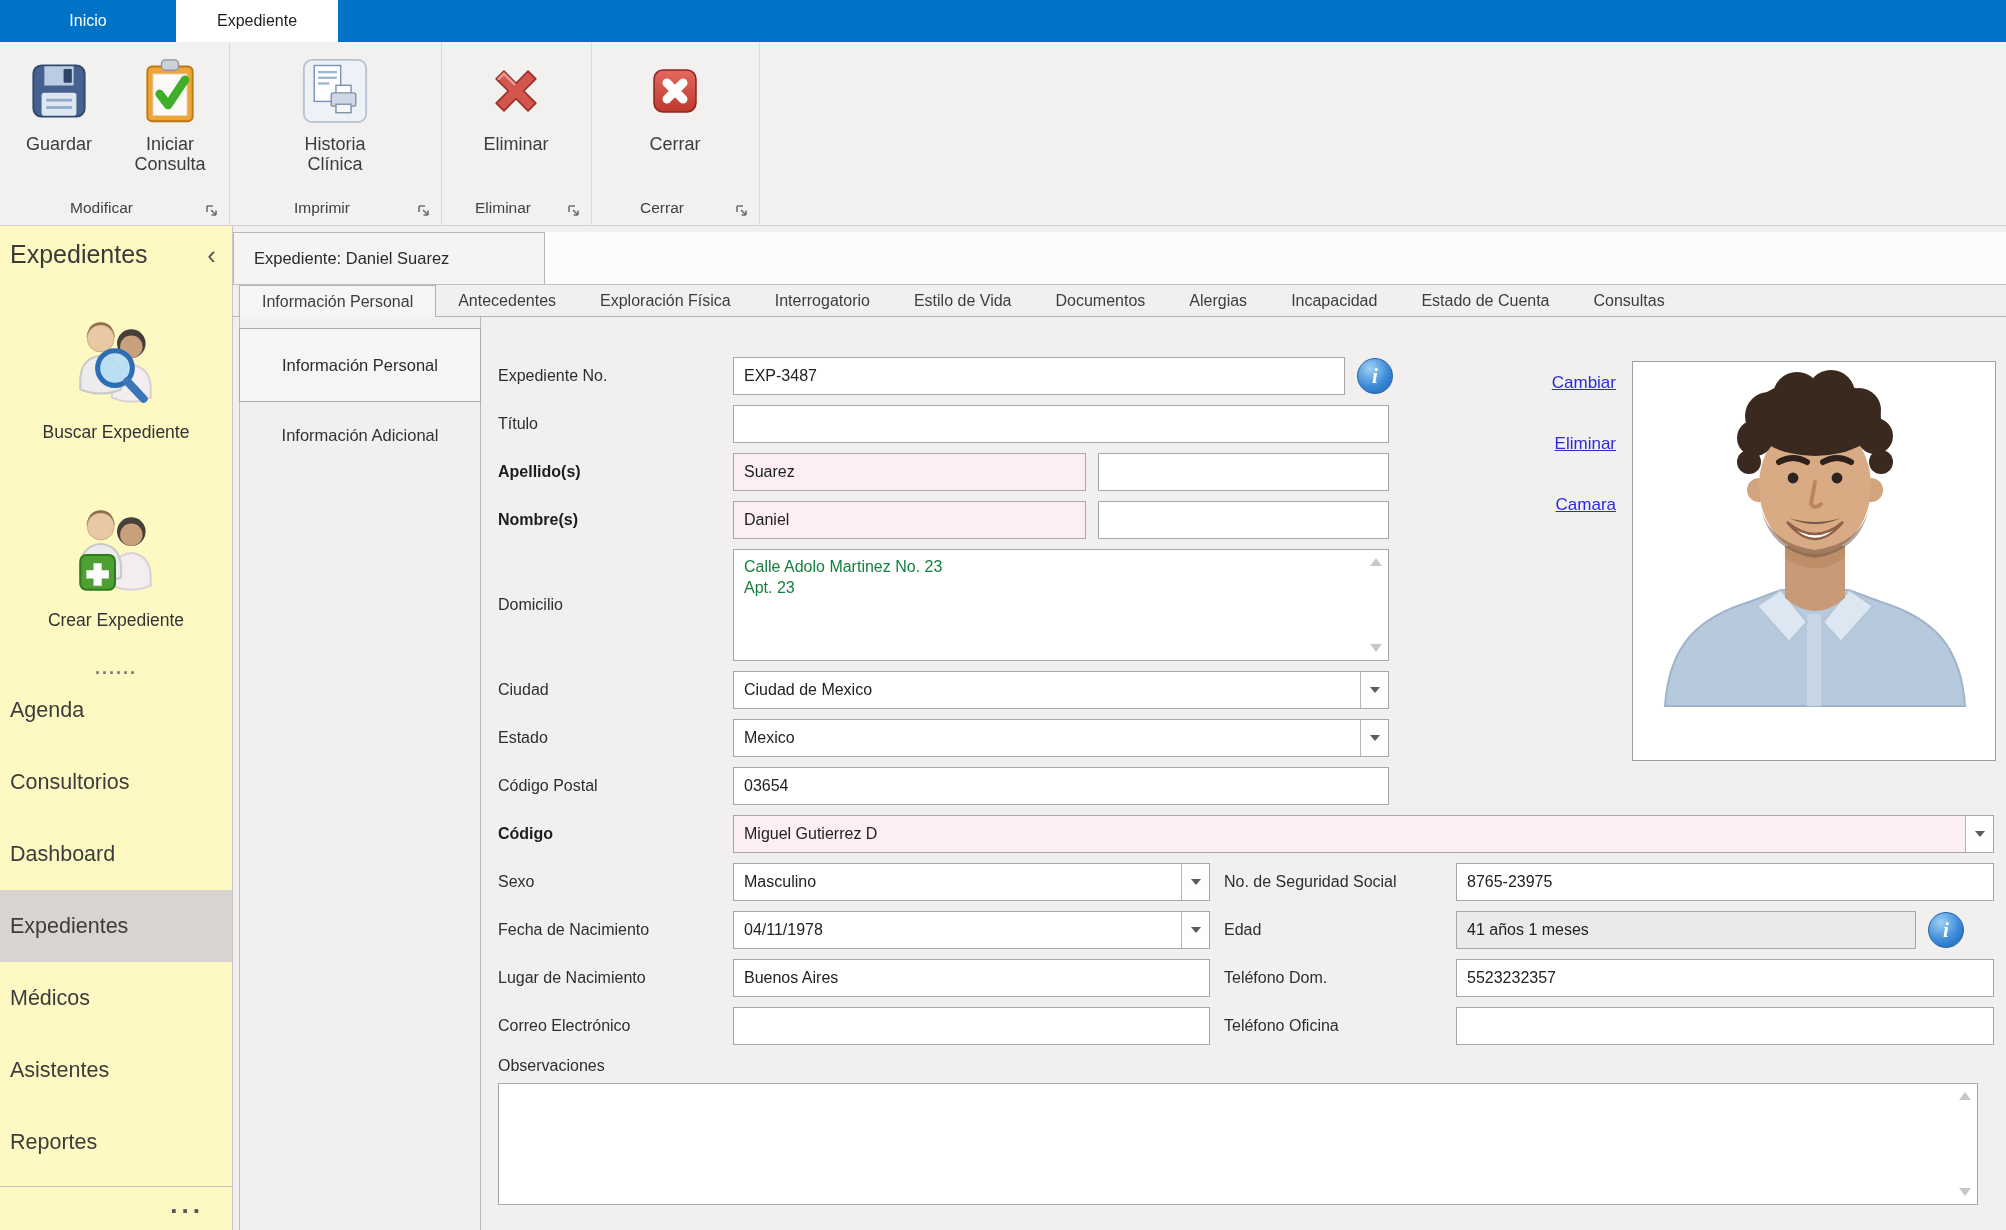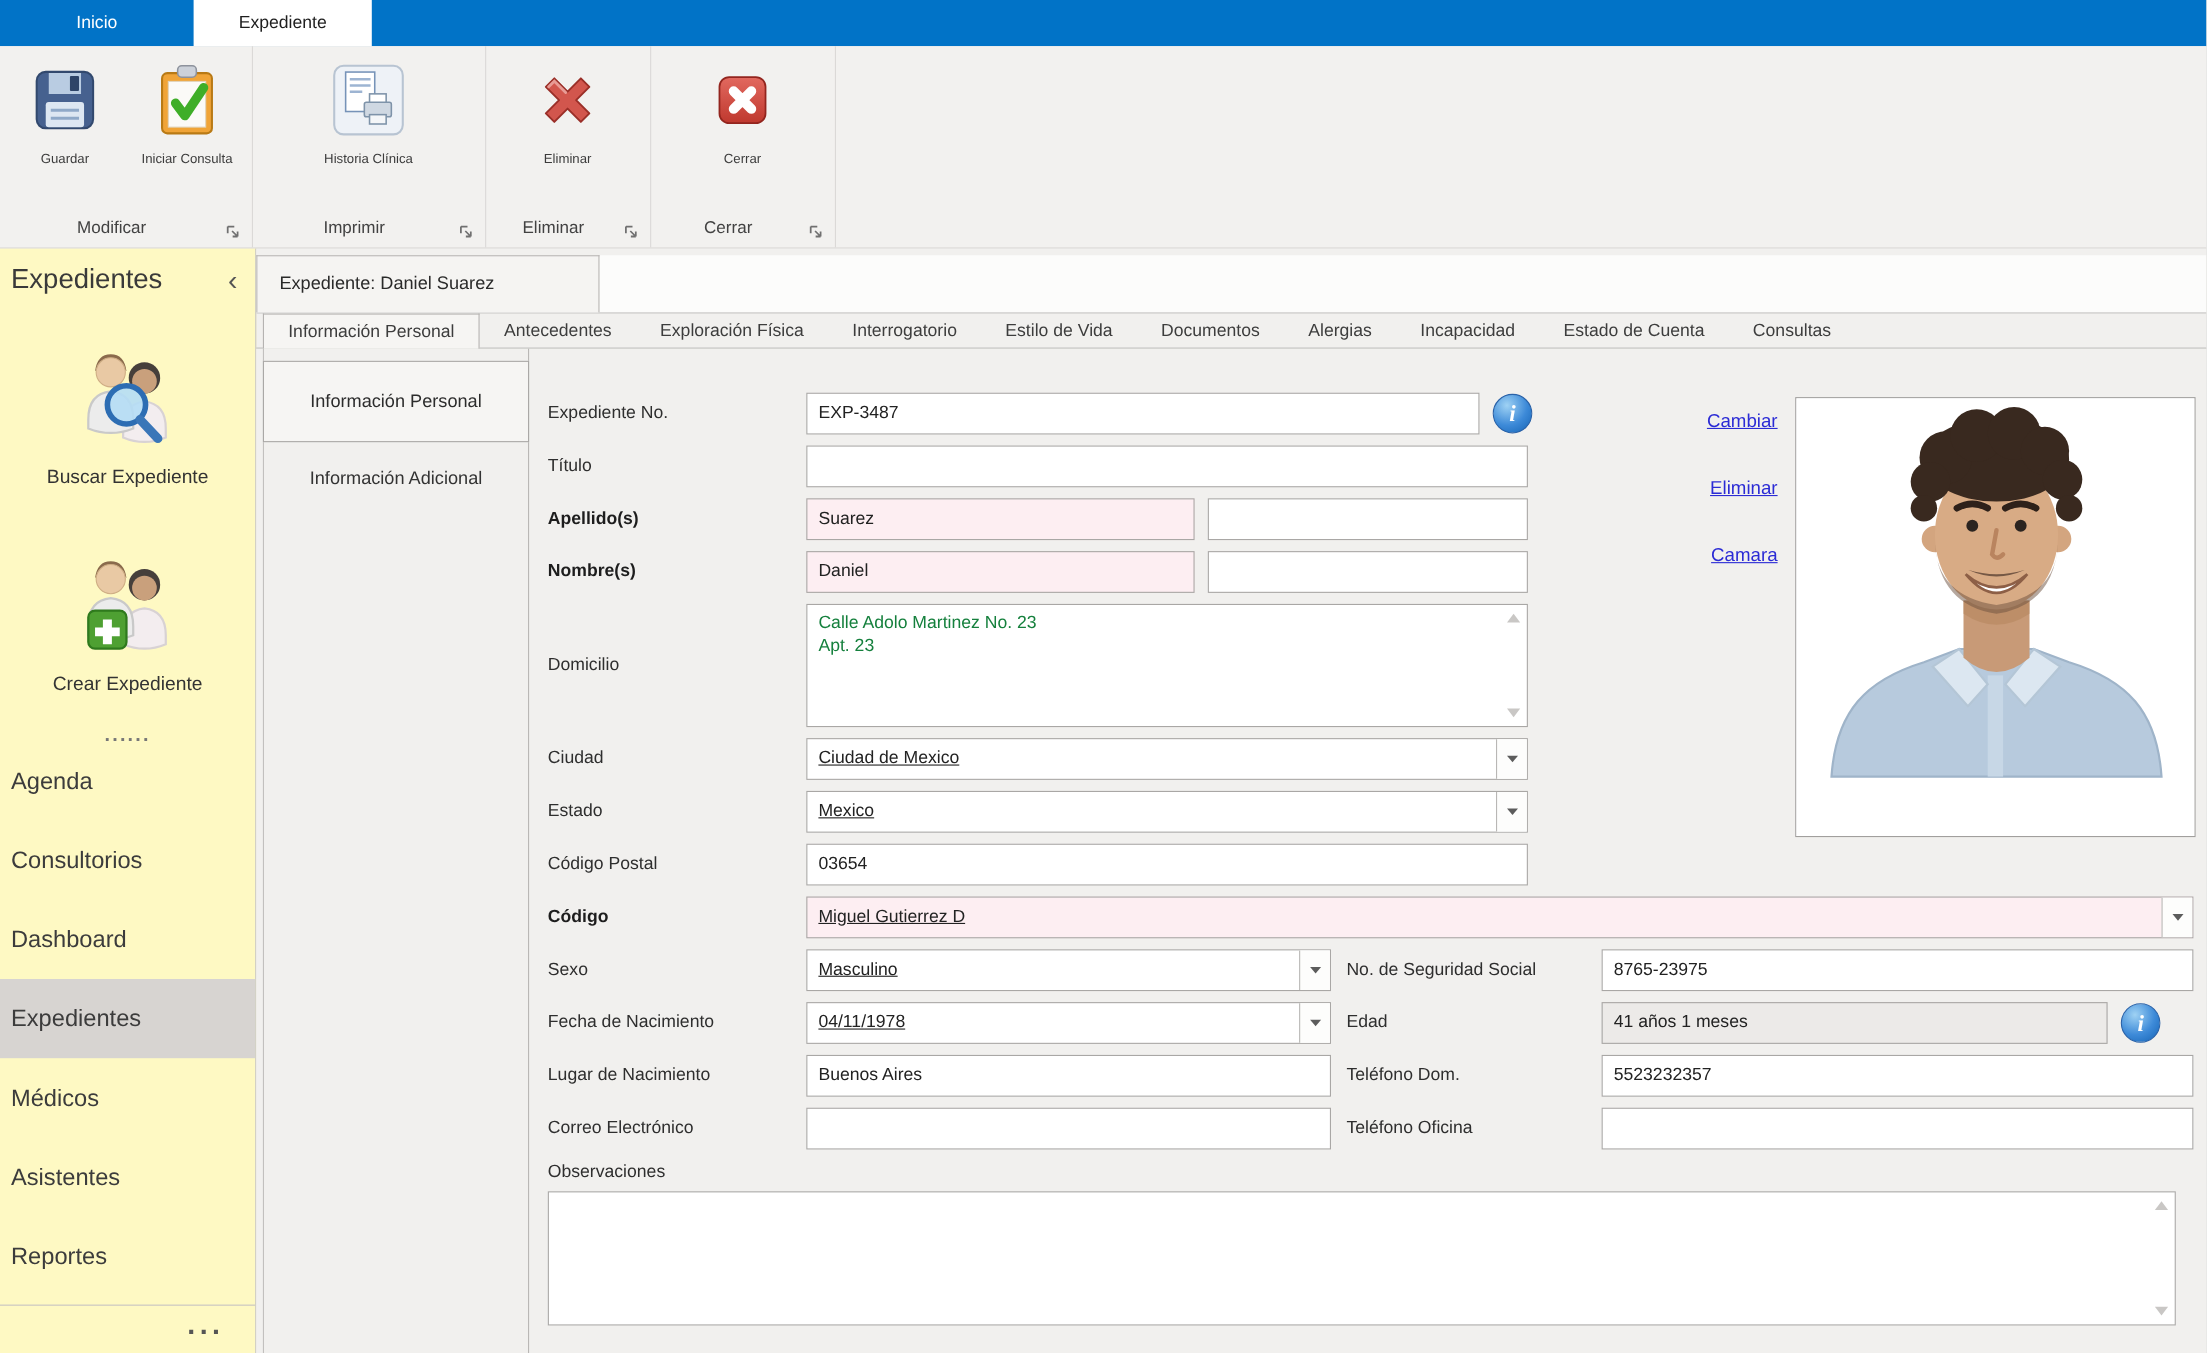--- a/index.html
+++ b/index.html
@@ -12,21 +12,21 @@
   .tb-tab{display:flex;align-items:center;justify-content:center;font-size:16px;cursor:default;margin-left:40px;}
   .tb-tab.inactive{width:96px;color:#ffffff;}
   .tb-tab.active{width:162px;background:#ffffff;color:#1e1e1e;}
 
   
   .ribbon{position:relative;height:183px;background:#f2f1ef;border-bottom:1px solid #d5d3d1;}
   .rgroup{position:absolute;top:0;bottom:0;border-right:1px solid #dbd9d7;}
   .rg-buttons{display:flex;justify-content:space-evenly;align-items:flex-start;padding-top:12px;}
   .rbtn{width:104px;display:flex;flex-direction:column;align-items:center;cursor:pointer;}
   .rbtn .ricon{height:74px;display:flex;align-items:center;justify-content:center;}
-  .rbtn .rlabel{margin-top:6px;font-size:12px;line-height:20px;color:#3c3c3c;text-align:center;max-width:96px;}
+  .rbtn .rlabel{margin-top:6px;font-size:18px;line-height:20px;color:#3c3c3c;text-align:center;max-width:96px;}
   .rg-footer{position:absolute;left:0;right:0;bottom:4px;height:22px;}
   .rg-title{position:absolute;left:0;right:26px;text-align:center;font-size:15.5px;color:#424242;}
   .launcher{position:absolute;right:9px;bottom:2px;width:16px;height:16px;cursor:pointer;}
 
   
   .bodyrow{display:flex;height:1004px;}
 
   
   .sidebar{position:relative;width:232px;background:#fef9c3;border-right:1px solid #c9c7c5;flex:none;}
   .sb-header{position:absolute;top:14px;left:10px;right:10px;display:flex;justify-content:space-between;align-items:center;}
@@ -65,21 +65,21 @@
   .flabel.bold{font-weight:bold;color:#1d1d1d;}
   .flabel2{width:246px;padding-left:14px;box-sizing:border-box;font-size:16px;color:#2e2e2e;flex:none;}
   .inp{height:38px;border:1px solid #a9a7a5;background:#fff;font-family:"Liberation Sans",sans-serif;
        font-size:16px;color:#222;padding:0 10px;box-sizing:border-box;outline:none;}
   .inp.pink{background:#fdeef2;}
   .inp.ro{background:#eceae8;}
   .w-exp{width:612px;} .w-main{width:656px;} .w-name1{width:353px;margin-right:12px;} .w-name2{width:291px;}
   .w-half{width:477px;} .w-half2{width:538px;} .w-edad{width:460px;} .w-medico{width:1261px;}
   .combo{display:flex;align-items:stretch;height:38px;border:1px solid #a9a7a5;background:#fff;box-sizing:border-box;cursor:pointer;}
   .combo.pink{background:#fdeef2;}
-  .combo-text{flex:1;display:flex;align-items:center;padding:0 10px;font-size:16px;color:#222;overflow:hidden;white-space:nowrap;text-decoration:underline;}
+  .combo-text{flex:1;display:flex;align-items:center;padding:0 10px;font-size:16px;color:#222;overflow:hidden;white-space:nowrap;}
   .combo-arrow{width:27px;border-left:1px solid #b9b7b5;background:#fdfdfc;display:flex;align-items:center;justify-content:center;flex:none;}
   .tri-down{width:0;height:0;border-left:5px solid transparent;border-right:5px solid transparent;border-top:6px solid #5c5c5c;}
   .info-ico{width:34px;height:34px;border-radius:50%;flex:none;margin-left:12px;
             background:radial-gradient(circle at 35% 28%, #9fd2f4 0%, #3d8ad8 55%, #1563b4 100%);
             border:1px solid #2a62a8;color:#fff;display:flex;align-items:center;justify-content:center;
             font-family:"Liberation Serif",serif;font-style:italic;font-weight:bold;font-size:21px;cursor:pointer;}
   .ta-wrap{position:relative;}
   .ta{display:block;border:1px solid #a9a7a5;background:#fff;font-family:"Liberation Sans",sans-serif;
       font-size:16px;color:#15803d;padding:6px 24px 6px 10px;box-sizing:border-box;resize:none;outline:none;line-height:21px;}
   .ta-dom{width:656px;height:112px;}

